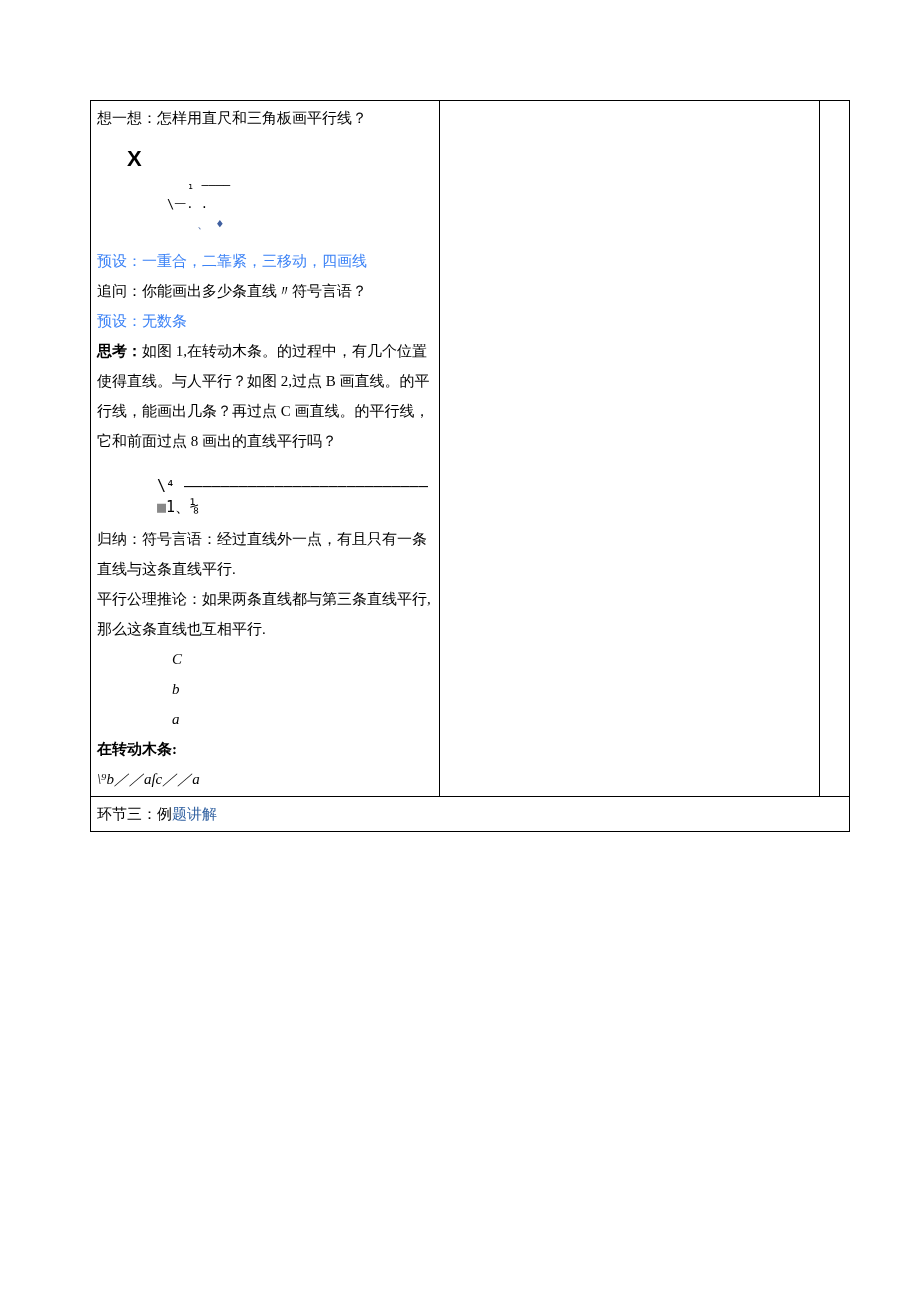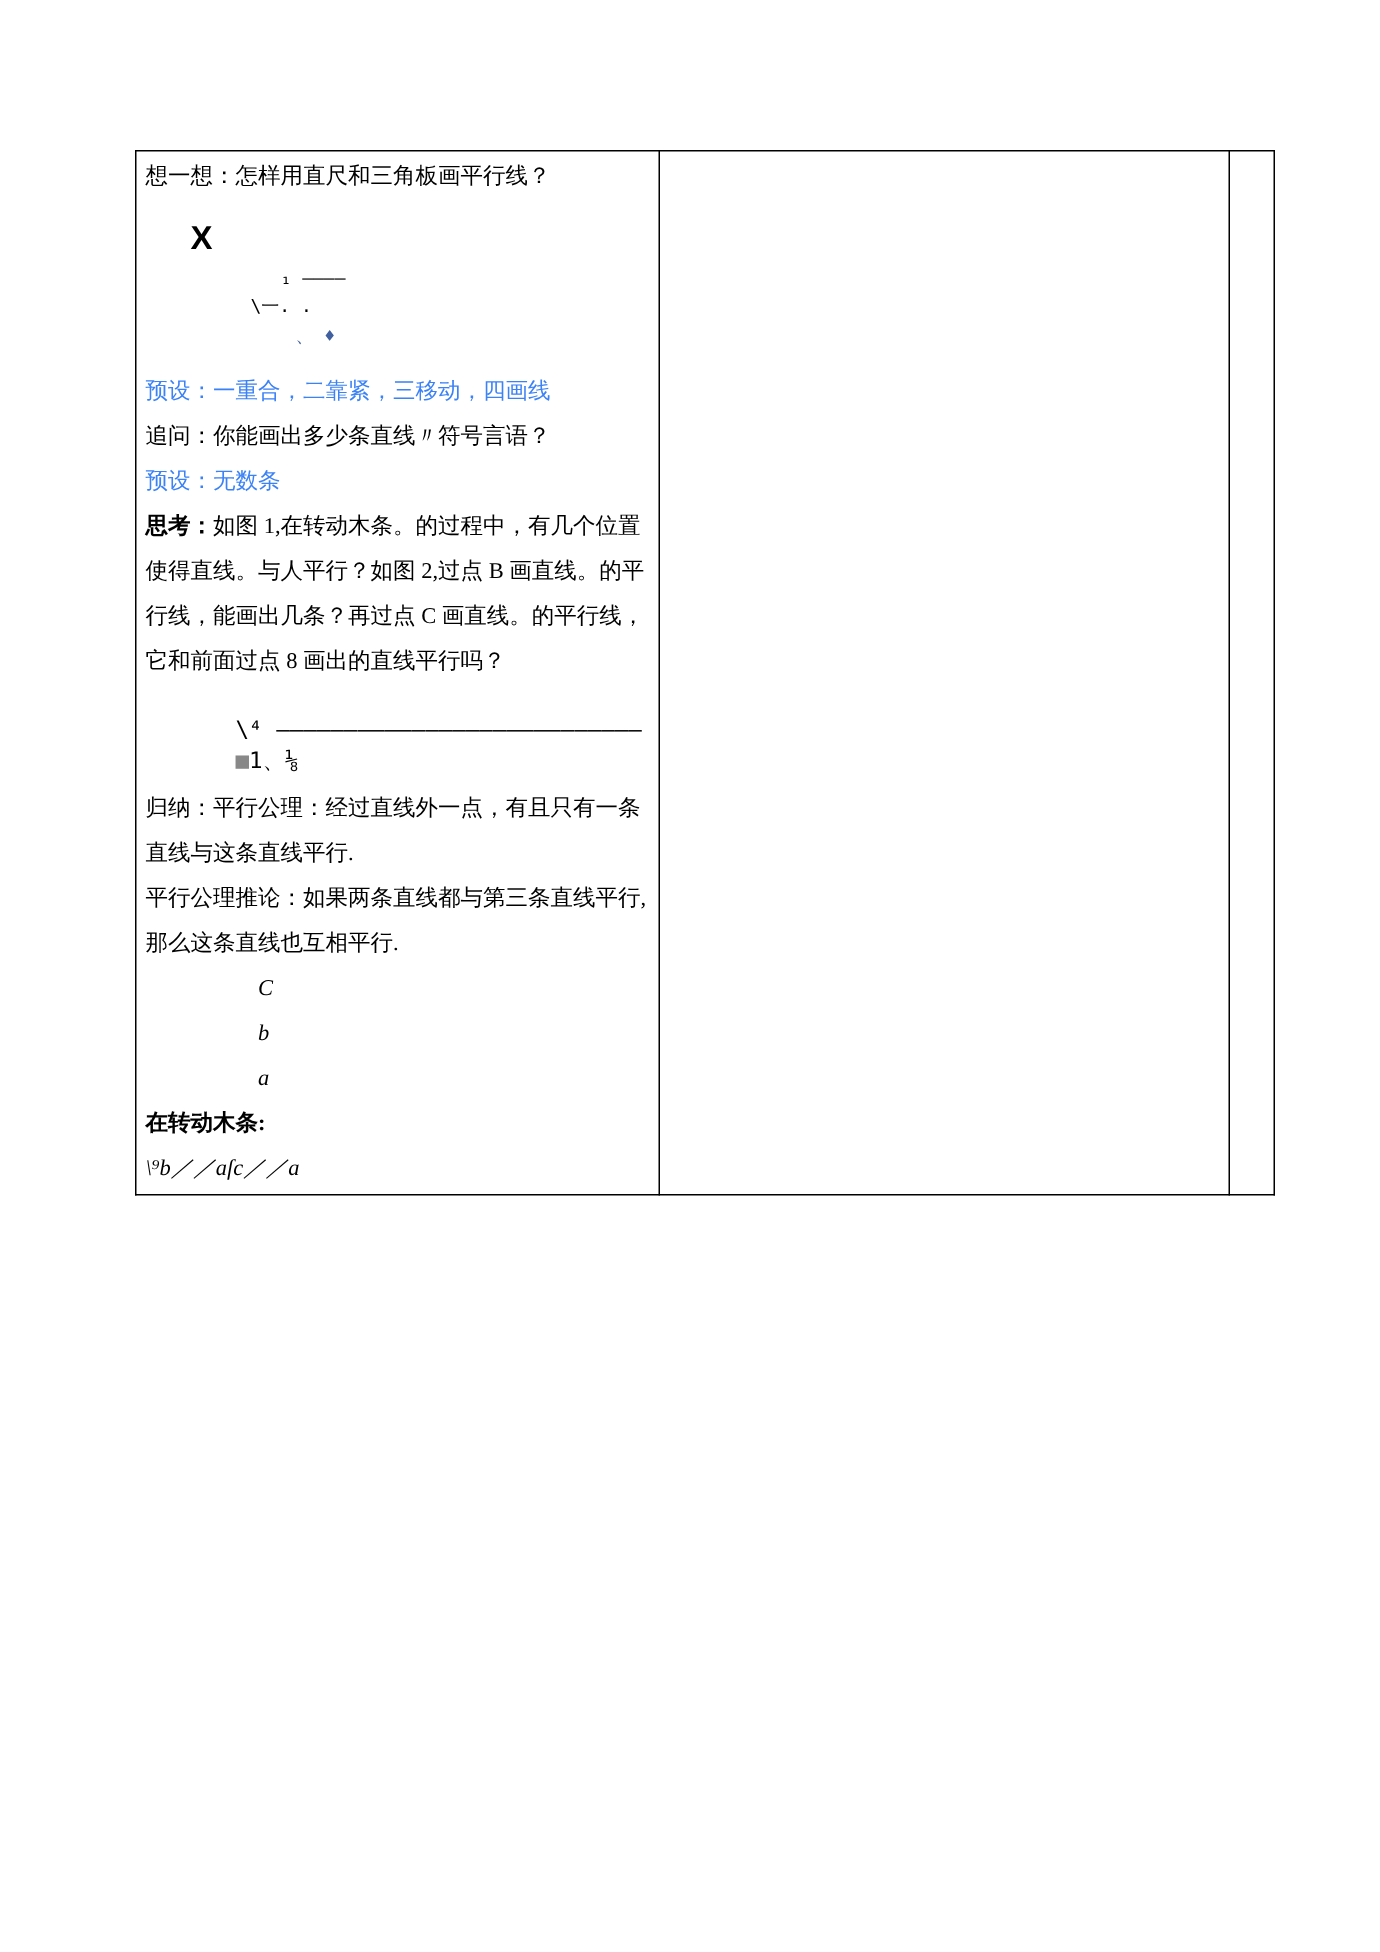--- a/index.html
+++ b/index.html
@@ -90,34 +90,39 @@
       </p>
 
       <div class="figure2">
         <div>\⁴ –––––––––––––––––––––––––––</div>
         <div>
           <span class="fig2-sq">■</span>1、⅛
         </div>
       </div>
 
       <p>
-        <span>归纳：</span><span>平行公理：经过直线外一点，有且只有一条直线与这条直线平行.</span>
+        <span>归纳：</span><span>符号言语：经过直线外一点，有且只有一条直线与这条直线平行.</span>
       </p>
 
       <p>平行公理推论：如果两条直线都与第三条直线平行,那么这条直线也互相平行.</p>
 
       <span class="indent2 italic">C</span>
       <span class="indent2 italic">b</span>
       <span class="indent2 italic">a</span>
 
       <p class="bold">在转动木条:</p>
       <p class="italic">\⁹b／／aſc／／a</p>
 
     </td>
     <td></td>
     <td></td>
   </tr>
 
 
+  <tr>
+    <td colspan="3" class="fullspan">
+      <span>环节三：例</span><span class="blue">题讲解</span>
+    </td>
+  </tr>
 
 </tbody>
     </table>
 </div>
 
 </body></html>

